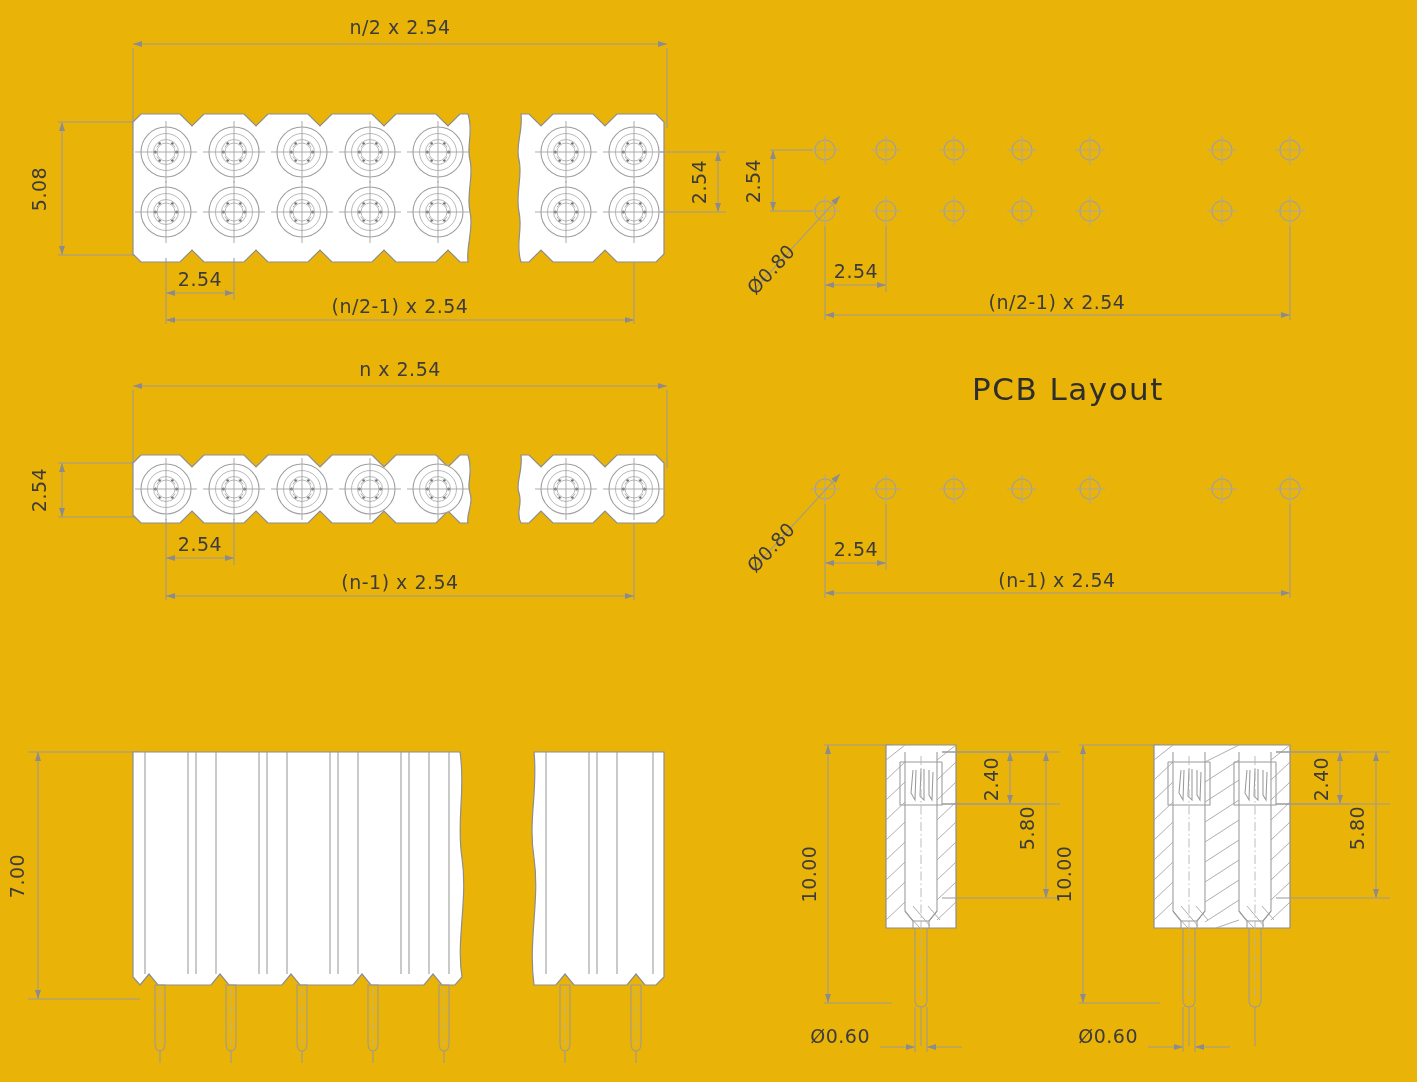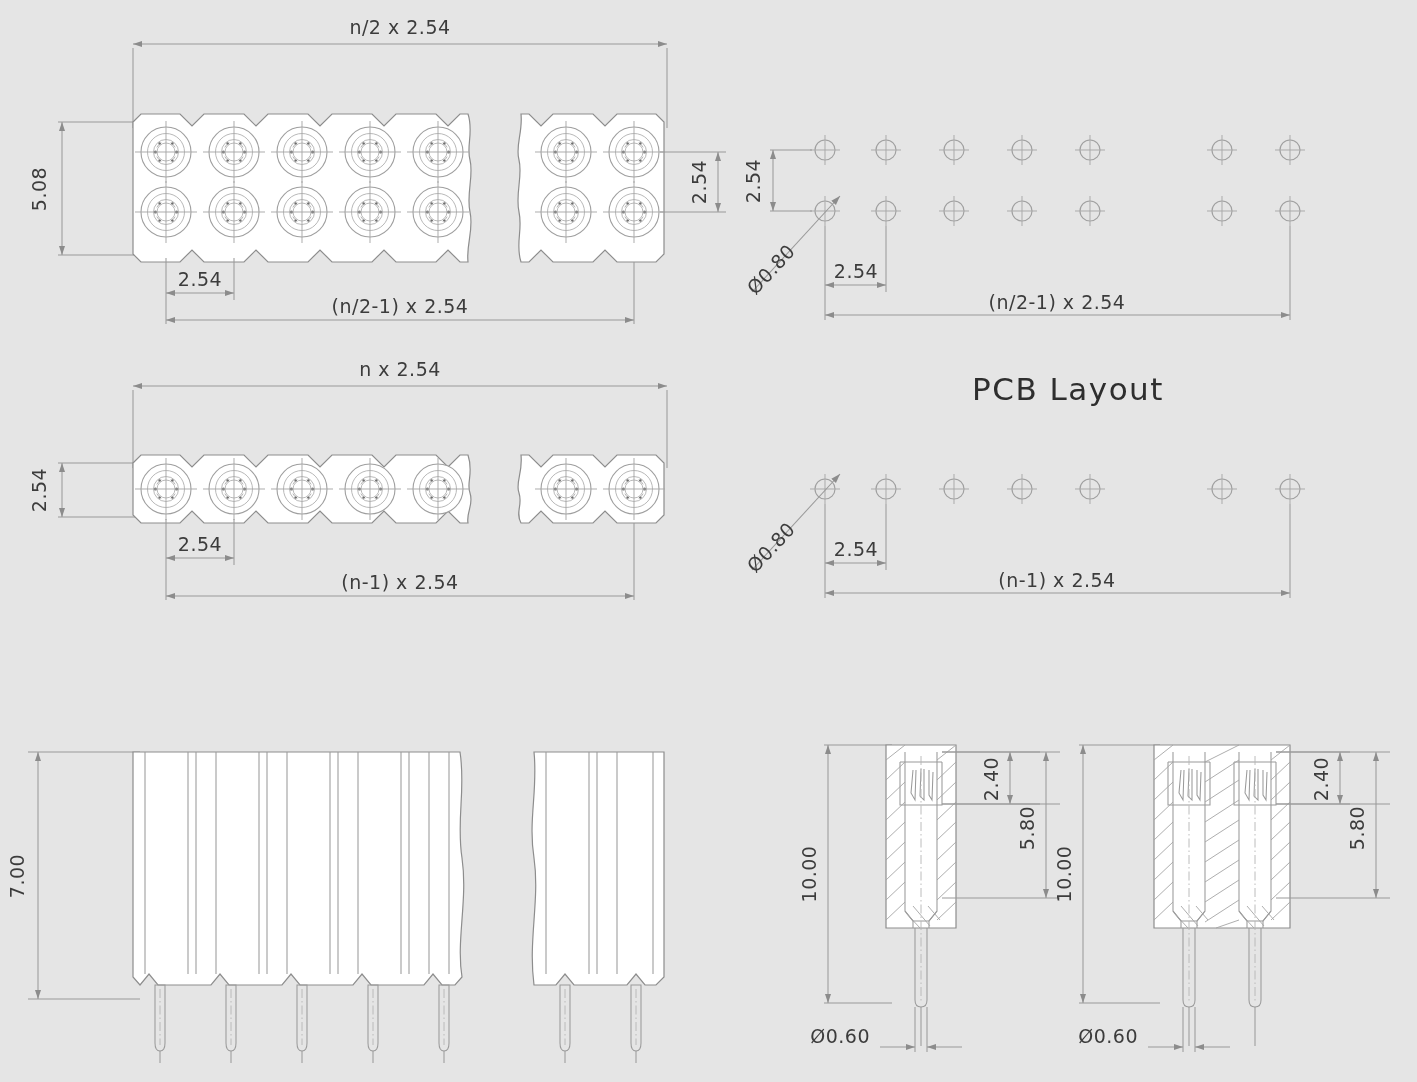--- a/index.html
+++ b/index.html
@@ -8,21 +8,21 @@
     padding: 0;
     background: #ffffff;
   }
   body {
     font-family: "DejaVu Sans", sans-serif;
   }
   #sheet {
     position: relative;
     width: 1417px;
     height: 1082px;
-    background: #e5e5e5;
+    background: #eab308;
     overflow: hidden;
   }
   svg.drawing {
     position: absolute;
     left: 0;
     top: 0;
     width: 1417px;
     height: 1082px;
   }
   text {

